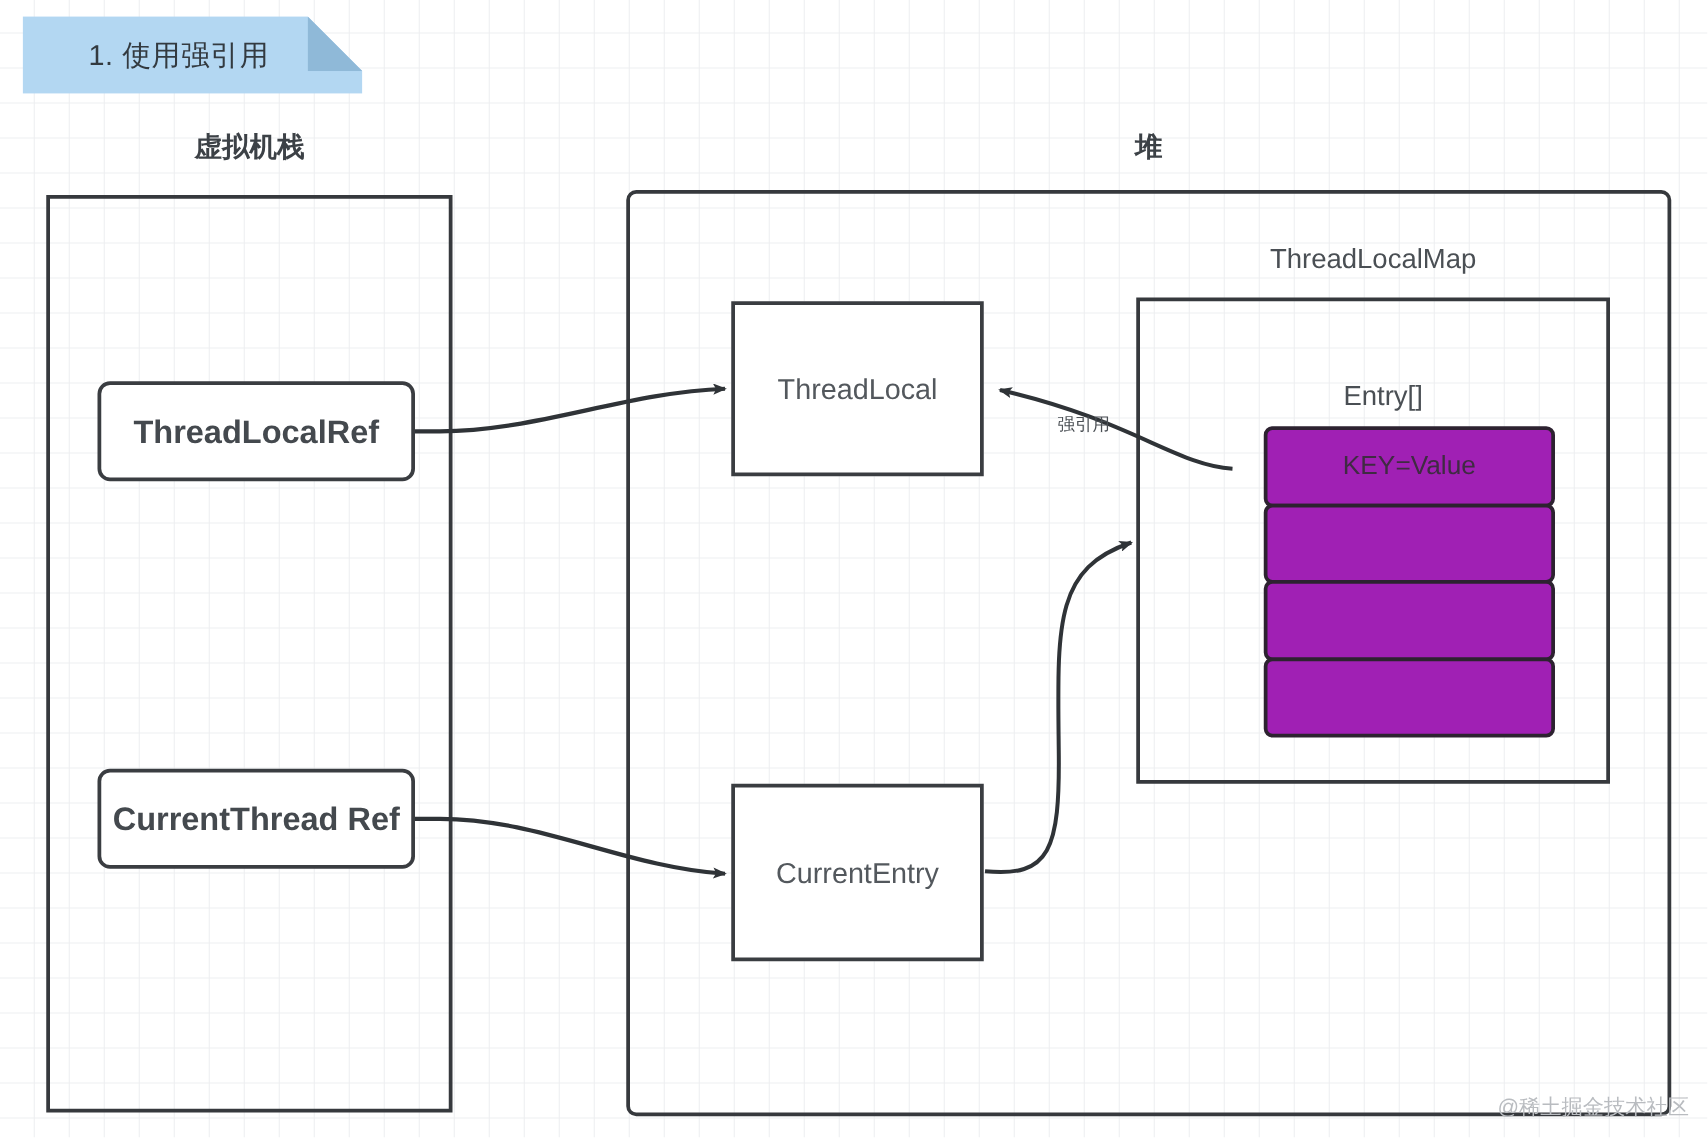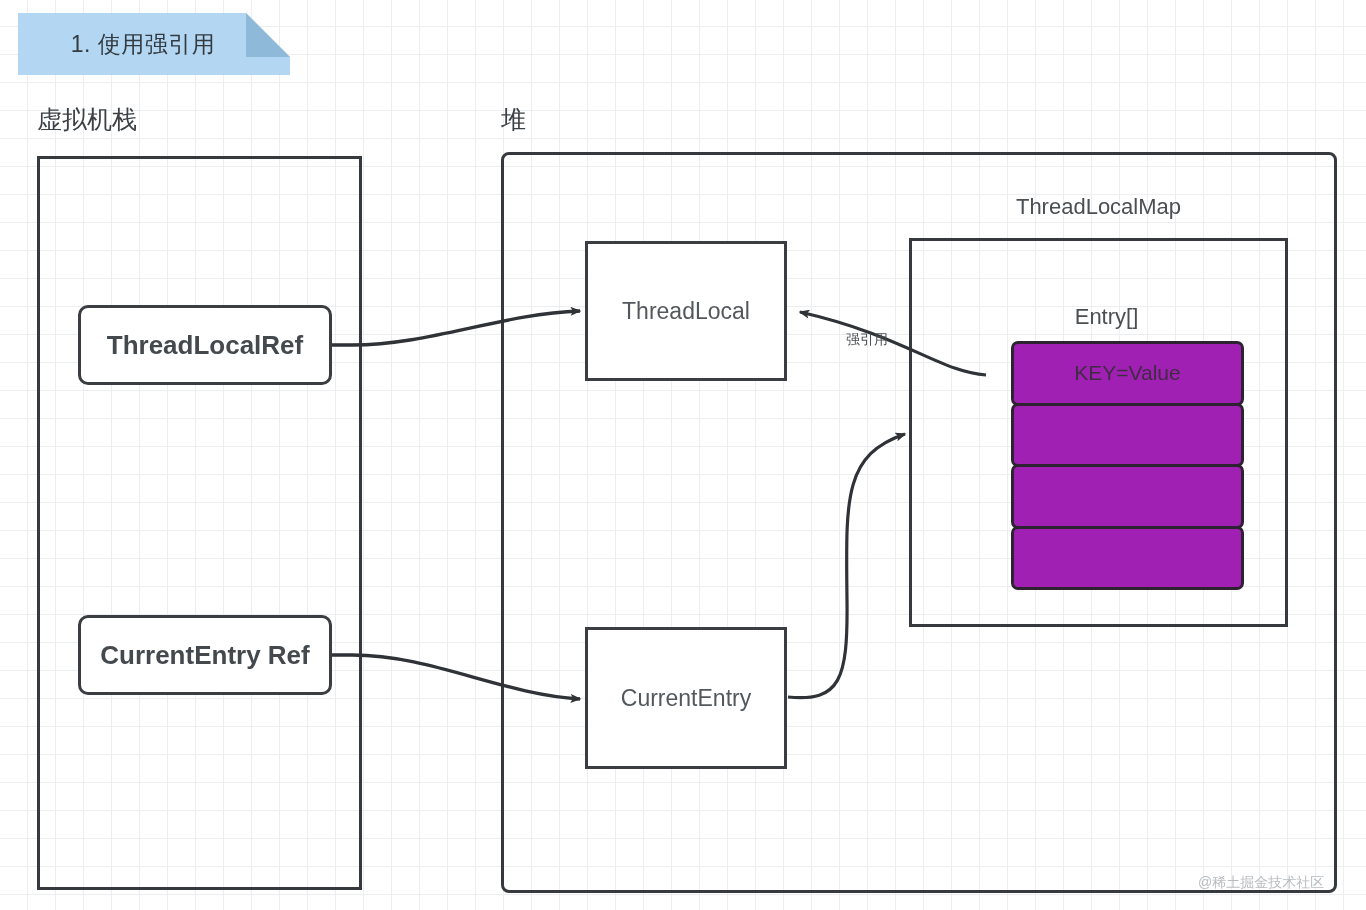--- a/index.html
+++ b/index.html
@@ -31,22 +31,22 @@
     clip-path:polygon(0 0, 44px 44px, 0 44px);
   }
   #title-text{
     position:absolute;left:18px;top:13px;width:250px;height:62px;
     display:flex;align-items:center;justify-content:center;
     font-size:23px;color:#333a40;letter-spacing:.5px;
     white-space:nowrap;
   }
   
   .region-caption{
-    position:absolute;font-size:25px;color:#3c4146;
-    white-space:nowrap;text-align:left;
+    position:absolute;font-size:22px;color:#3c4146;
+    white-space:nowrap;text-align:center;font-weight:bold;
   }
   #stack-caption{left:37px;top:103px;width:325px;}
   #heap-caption{left:501px;top:103px;width:836px;}
   
   #stack-box{
     position:absolute;left:37px;top:156px;width:325px;height:734px;
     border:3px solid #36393d;background:transparent;box-sizing:border-box;
   }
   #heap-box{
     position:absolute;left:501px;top:152px;width:836px;height:741px;
@@ -93,21 +93,21 @@
   .entry-cell:last-child{margin-bottom:0;}
   
   #strong-ref-label{
     position:absolute;left:846px;top:331px;font-size:14px;color:#4a4f54;
     white-space:nowrap;background:transparent;
   }
   
   #connectors{position:absolute;left:0;top:0;width:1366px;height:910px;pointer-events:none;}
   
   #watermark{
-    position:absolute;left:1198px;top:874px;font-size:14px;color:#b9bcc0;
+    position:absolute;left:1198px;top:874px;font-size:17px;color:#b9bcc0;
     white-space:nowrap;
   }
 </style>
 </head>
 <body>
 
 <div id="canvas">
 
   <div id="title-banner"></div>
   <div id="title-banner-fold"></div>
@@ -124,21 +124,21 @@
   <div class="inner-label" id="tlm-label">ThreadLocalMap</div>
 
   <div class="ref-box" id="threadlocal-ref-box">
     <span>ThreadLocal</span>
       <br>
     <span>Ref</span>
   </div>
   <div class="ref-box" id="current-thread-ref-box">
     <span>Current</span>
       <br>
-    <span>Entry Ref</span>
+    <span>Thread Ref</span>
   </div>
 
   <div class="obj-box" id="threadlocal-box">ThreadLocal</div>
   <div class="obj-box" id="current-thread-box">
     <span>Current</span>
       <br>
     <span>Entry</span>
   </div>
 
   <div id="entry-table">

